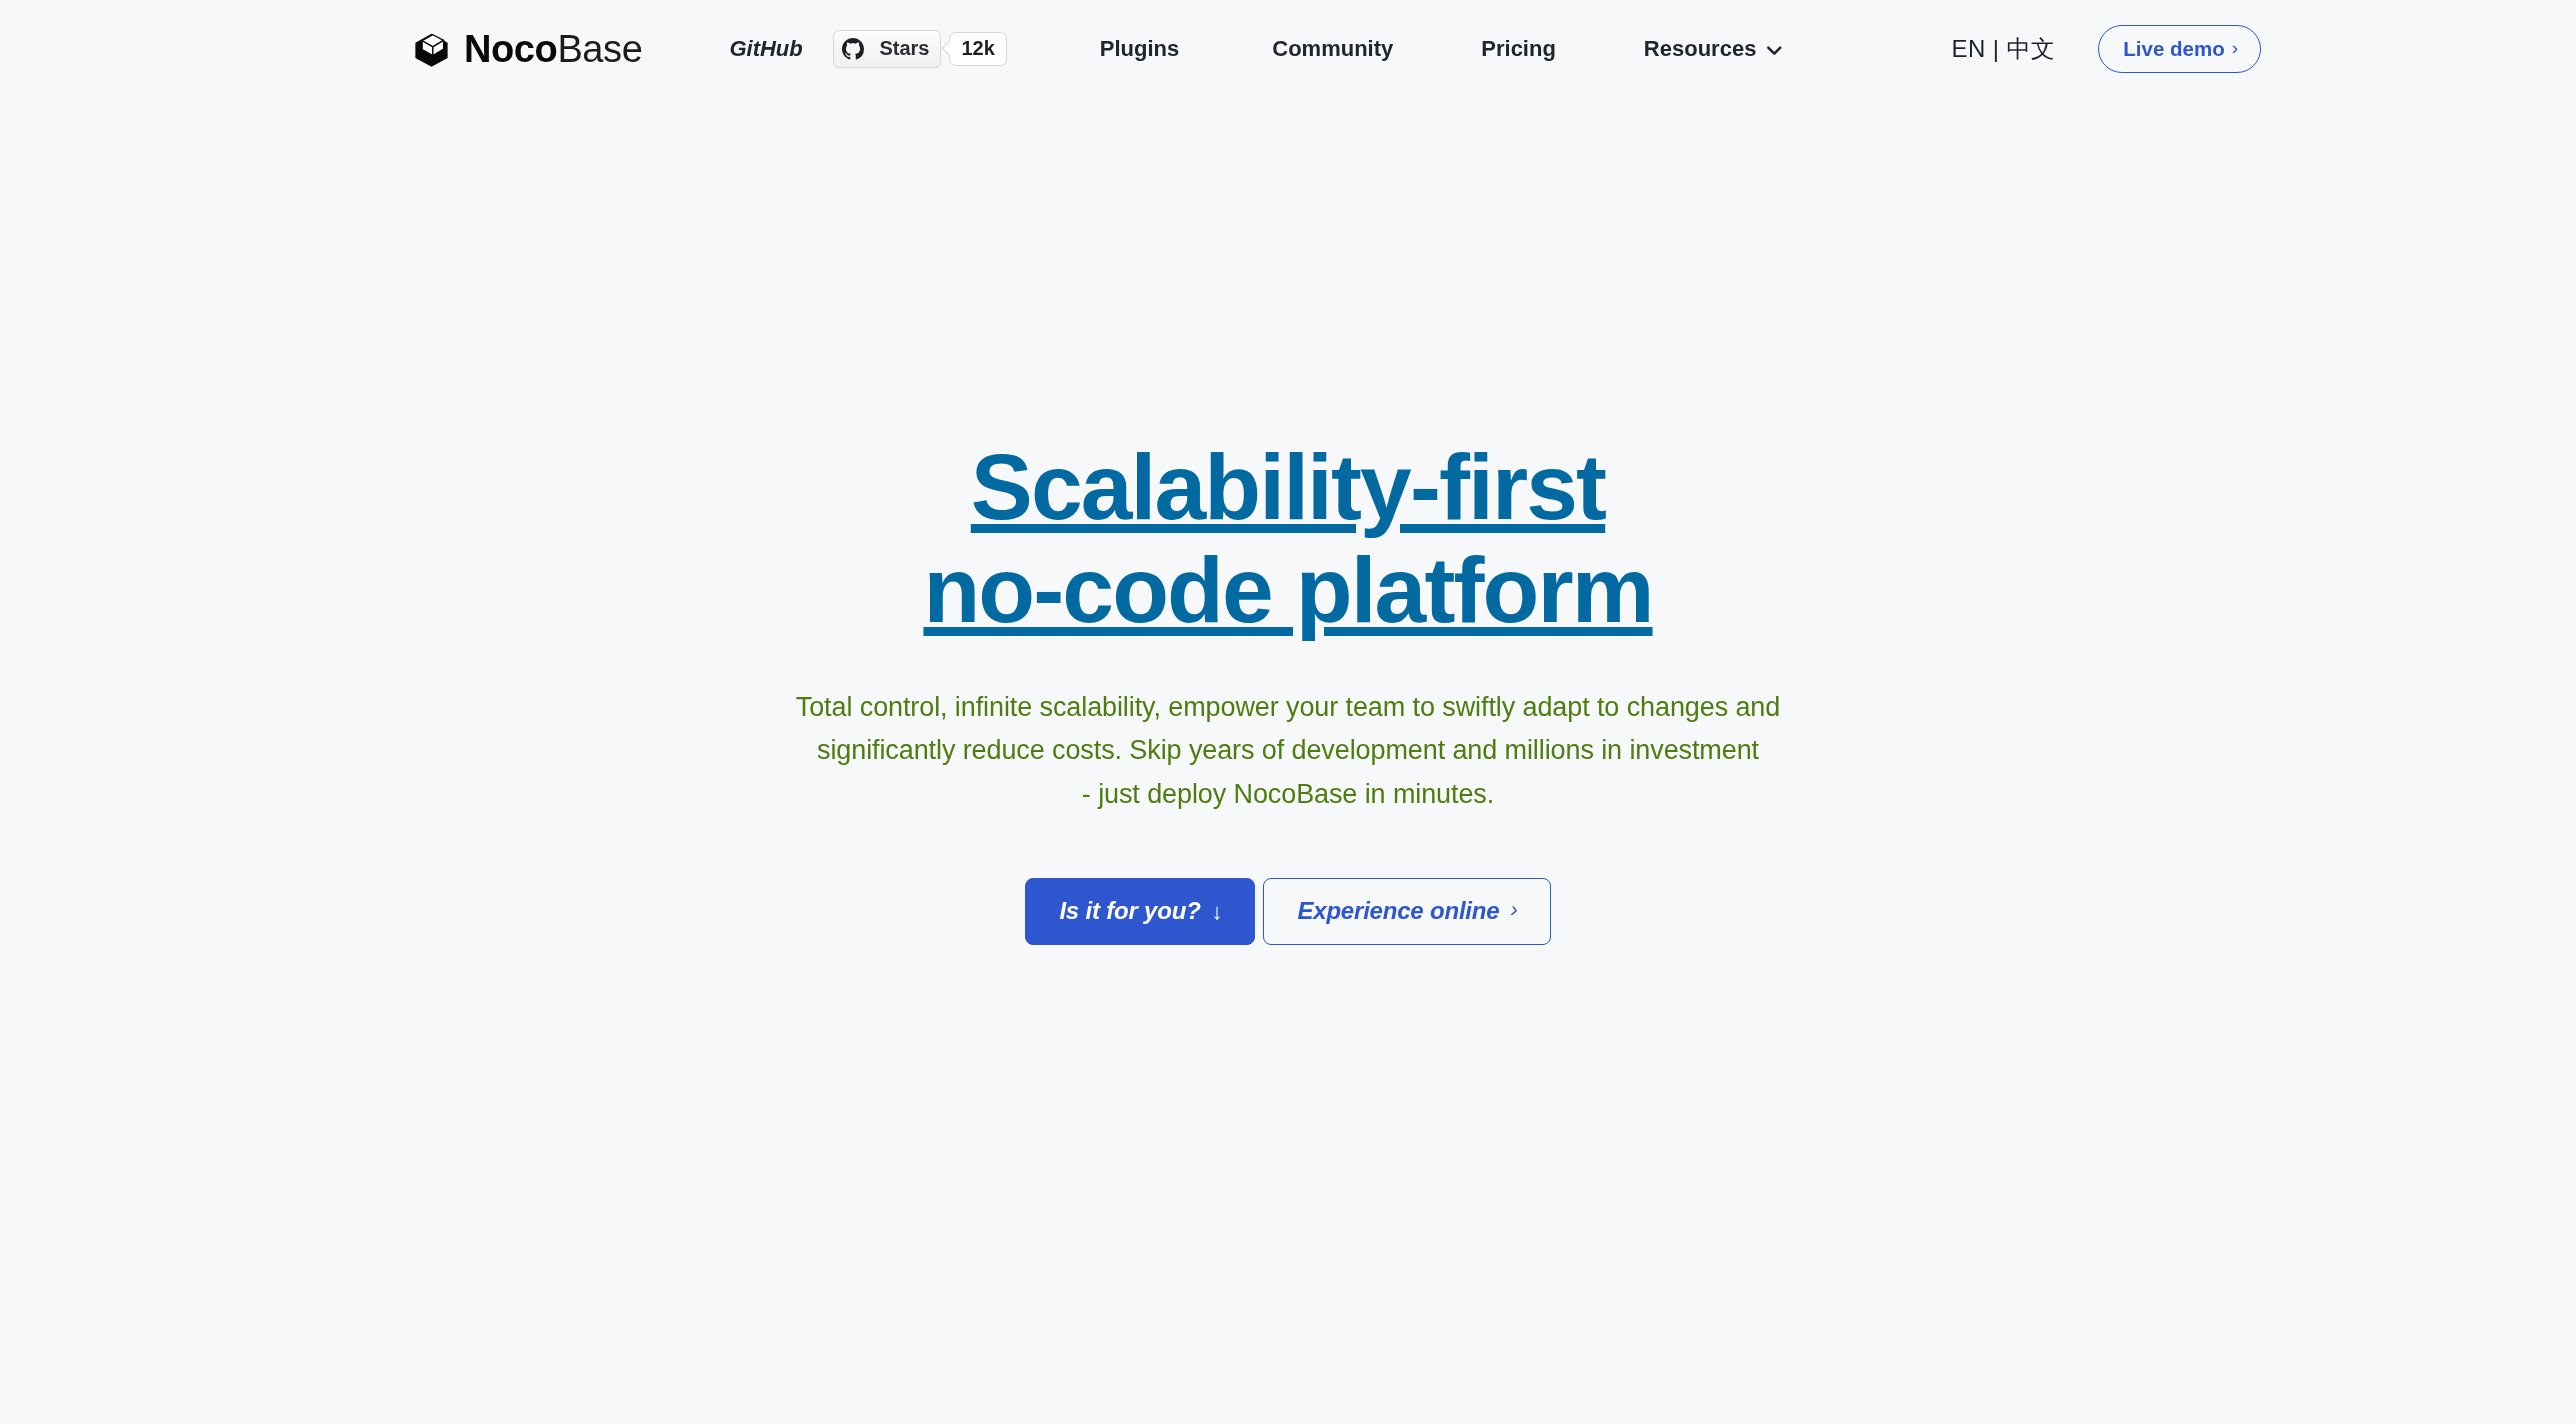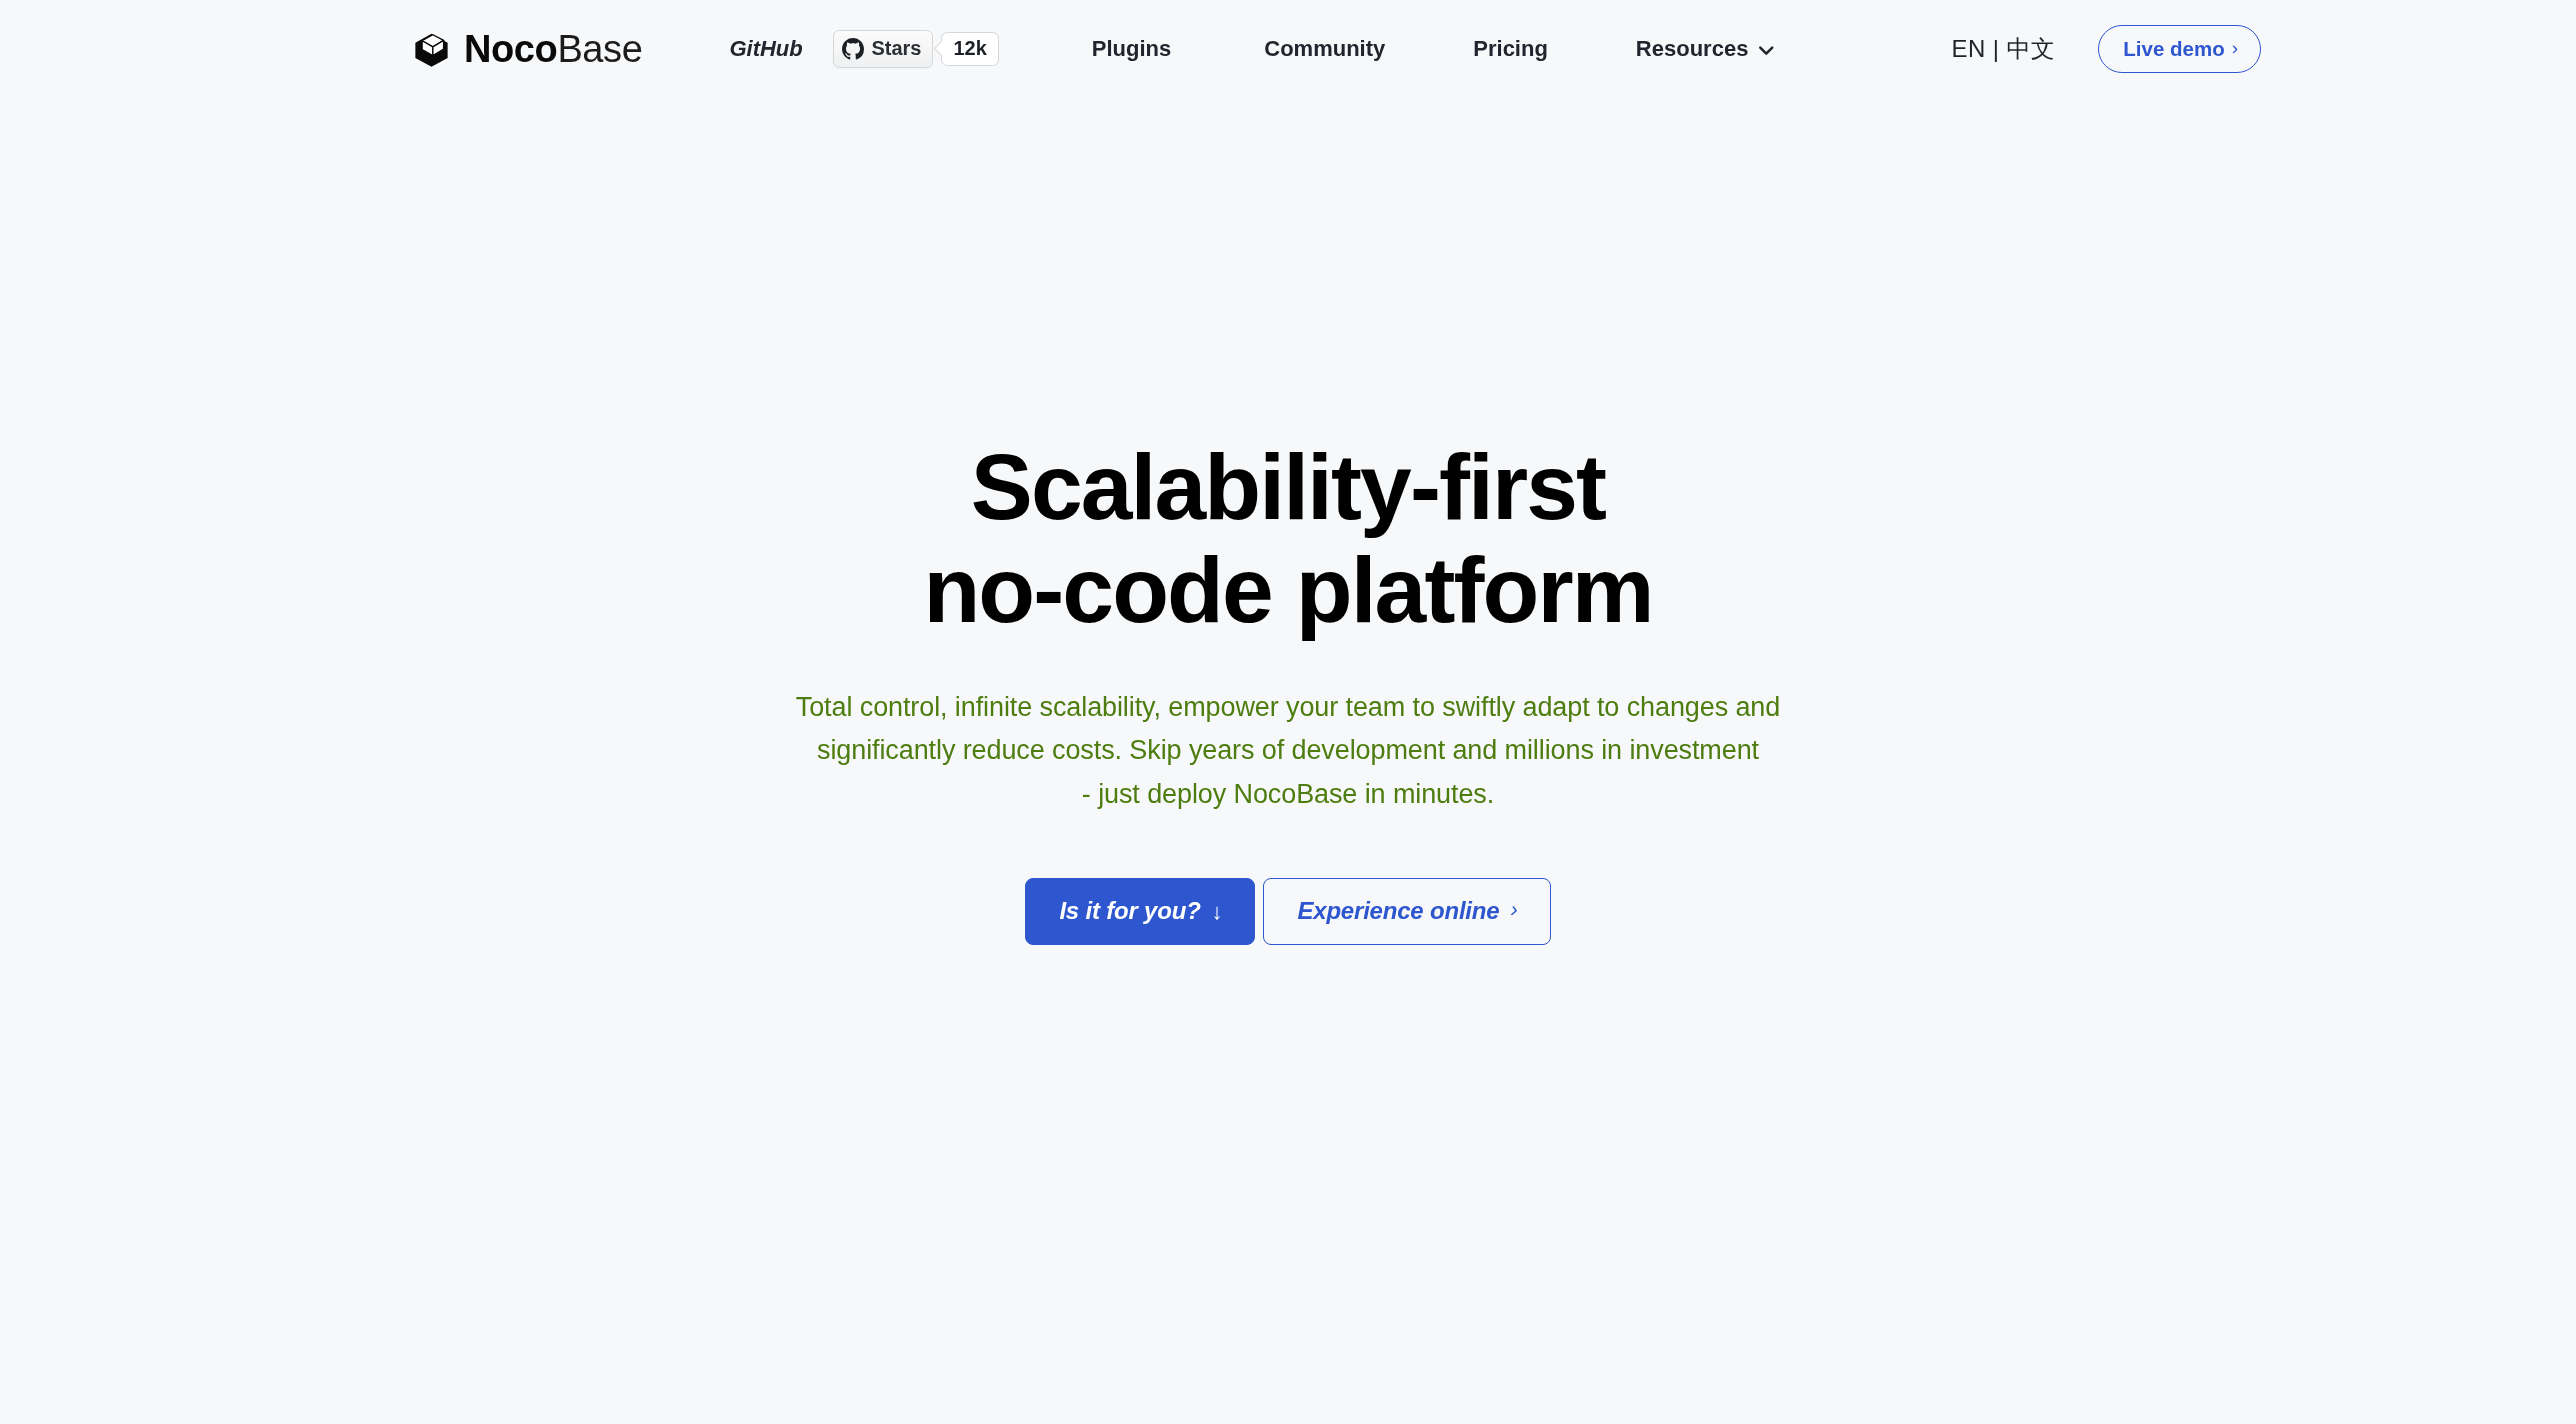--- a/index.html
+++ b/index.html
@@ -104,21 +104,21 @@
   .gh-badge {
     display: inline-flex;
     align-items: stretch;
     height: 38px;
     text-decoration: none;
     flex: 0 0 auto;
   }
   .gh-stars {
     display: flex;
     align-items: center;
-    gap: 7px;
+    gap: 15px;
     background: linear-gradient(#fcfcfc, #eff0f1);
     border: 0.8px solid #d5d7da;
     border-radius: 6.3px;
     padding: 0 10.3px 0 8.7px;
     font-size: 20px;
     font-weight: 700;
     color: #2b2f33;
     box-shadow: 0 0.8px 0 rgba(27,31,35,0.04);
   }
   .gh-octo { width: 22px; height: 22px; display: block; }
@@ -202,22 +202,23 @@
     flex-direction: column;
     align-items: center;
     text-align: center;
   }
 
   .hero-title {
     font-size: 93px;
     font-weight: 800;
     line-height: 1.105;
     letter-spacing: -1.9px;
-    color: #000000;
+    color: #0369a1;
     max-width: 1577px;
+    text-decoration: underline;
   }
   .hero-title .tline { display: block; white-space: nowrap; }
 
   .hero-sub {
     margin-top: 44px;
     font-size: 27px;
     line-height: 1.62;
     font-weight: 400;
     color: #4d7c0f;
     letter-spacing: -0.1px;

